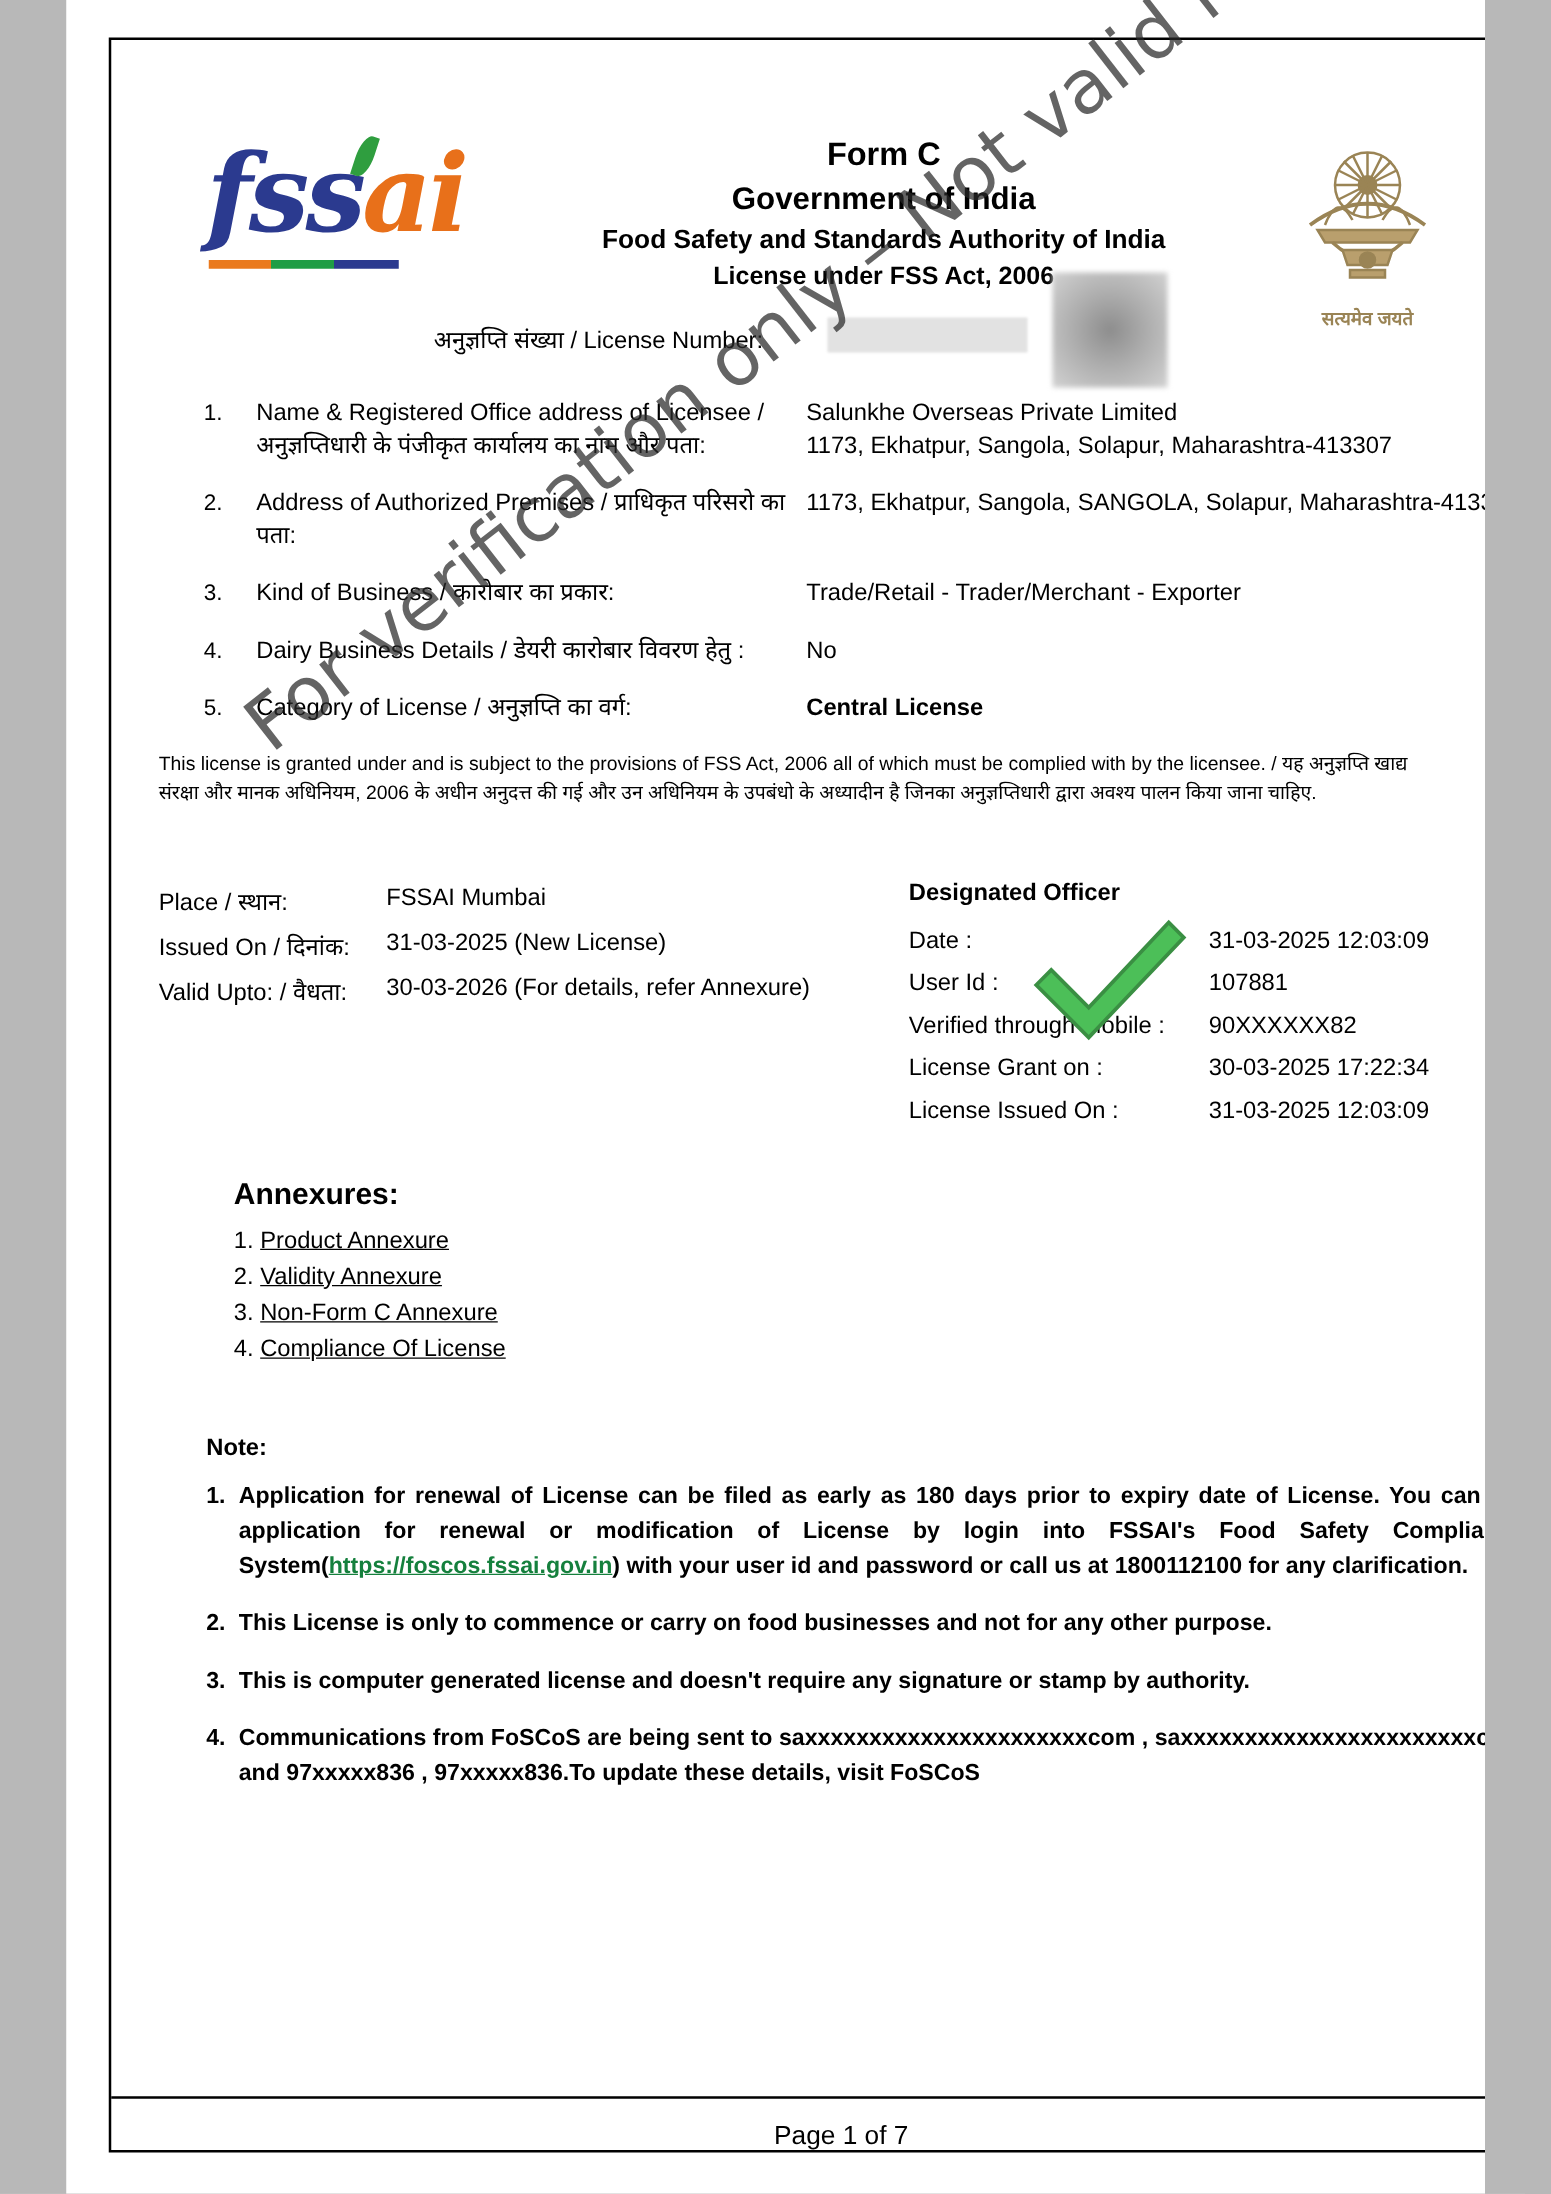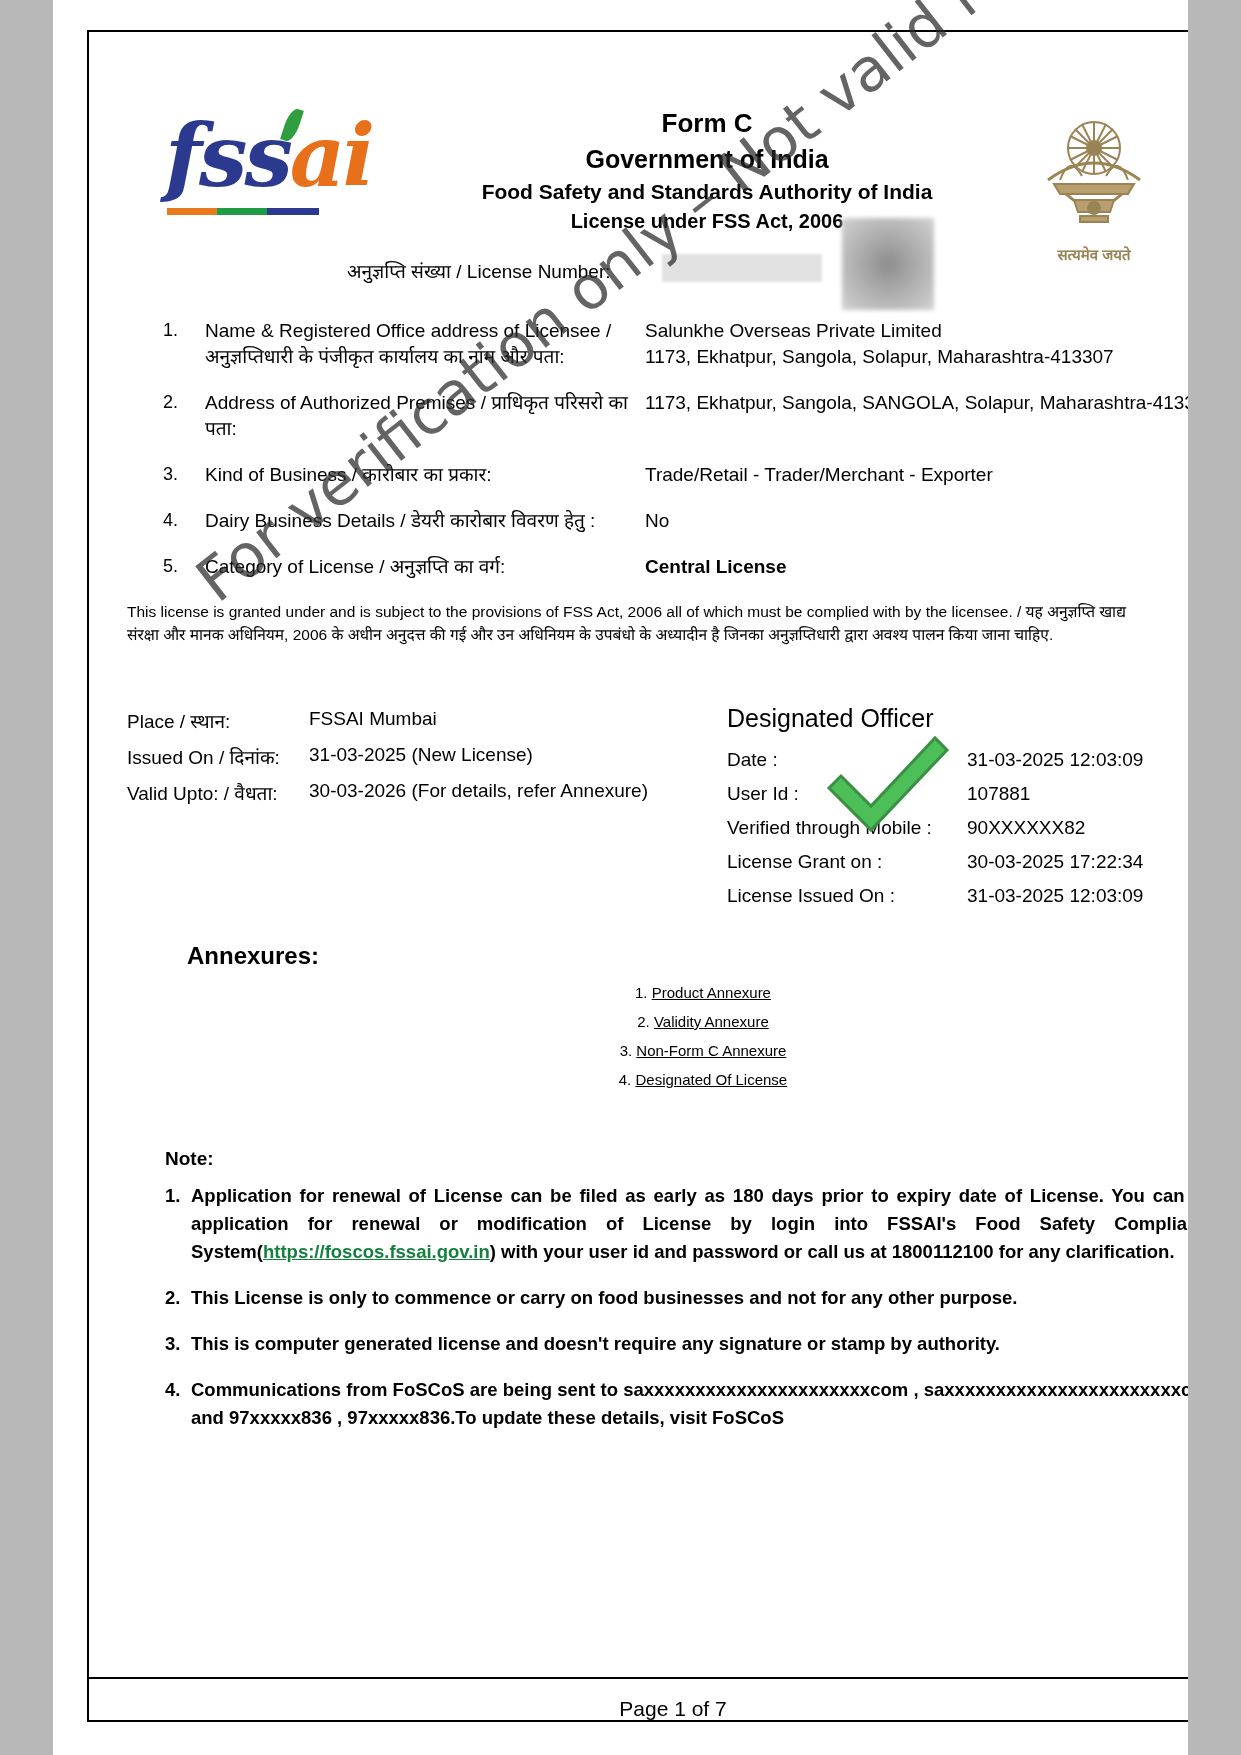--- a/index.html
+++ b/index.html
@@ -211,22 +211,22 @@
   .place-row .v { flex: 1; }
 
   .officer {
     position: absolute;
     left: 600px;
     top: -4px;
     width: 470px;
   }
   .officer h4 {
     margin: 0 0 16px 0;
-    font-size: 25px;
-    font-weight: normal;
+    font-size: 19px;
+    font-weight: bold;
   }
   .officer-row {
     display: flex;
     font-size: 19px;
     margin-bottom: 12px;
   }
   .officer-row .k { width: 240px; flex: none; }
   .officer-row .v { flex: 1; }
   .tick {
     position: absolute;
@@ -241,23 +241,22 @@
   .annexures {
     margin-top: 4px;
     padding-left: 60px;
   }
   .annexures h4 {
     margin: 0 0 8px 0;
     font-size: 24px;
     font-weight: bold;
   }
   .annex-item {
-    font-size: 15px;
+    font-size: 19px;
     line-height: 29px;
-    text-align: center;
   }
   .annex-item a {
     color: #000;
     text-decoration: underline;
   }
 
   
   .notes {
     margin-top: 54px;
     padding-left: 38px;
@@ -462,21 +461,21 @@
       <div class="annex-item">
         <span>2.</span>
         <a href="#">Validity Annexure</a>
       </div>
       <div class="annex-item">
         <span>3.</span>
         <a href="#">Non-Form C Annexure</a>
       </div>
       <div class="annex-item">
         <span>4.</span>
-        <a href="#">Designated Of License</a>
+        <a href="#">Compliance Of License</a>
       </div>
     </div>
 
     <div class="notes">
       <h4>Note:</h4>
 
       <div class="note">
         <div class="n">1.</div>
         <div class="t"><span>Application for renewal of License can be filed as early as 180 days prior to expiry date of License. You can file application for renewal or modification of License by login into FSSAI's Food Safety Compliance System(</span><a href="#">https://foscos.fssai.gov.in</a><span>) with your user id and password or call us at 1800112100 for any clarification.</span></div>
       </div>

